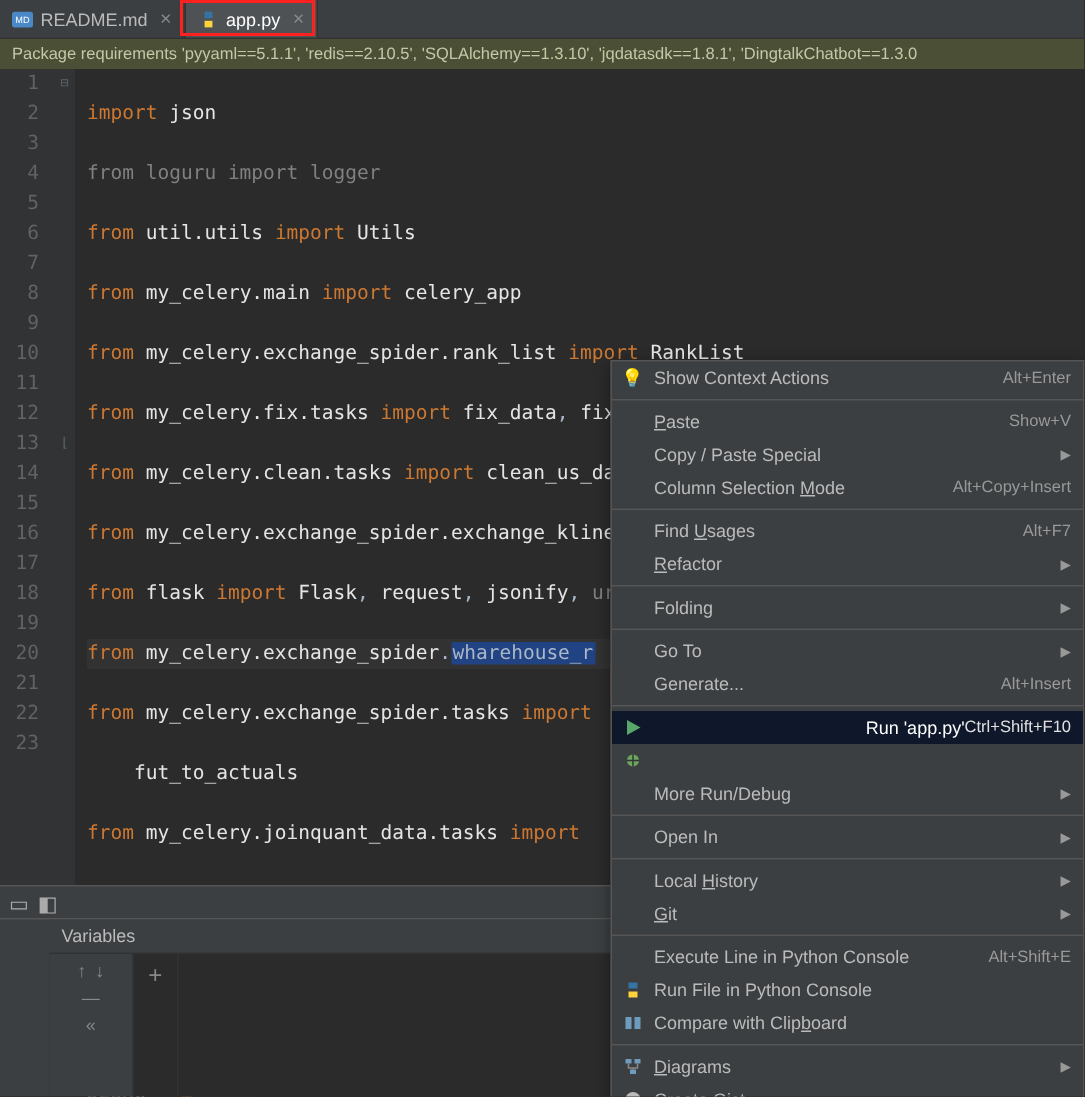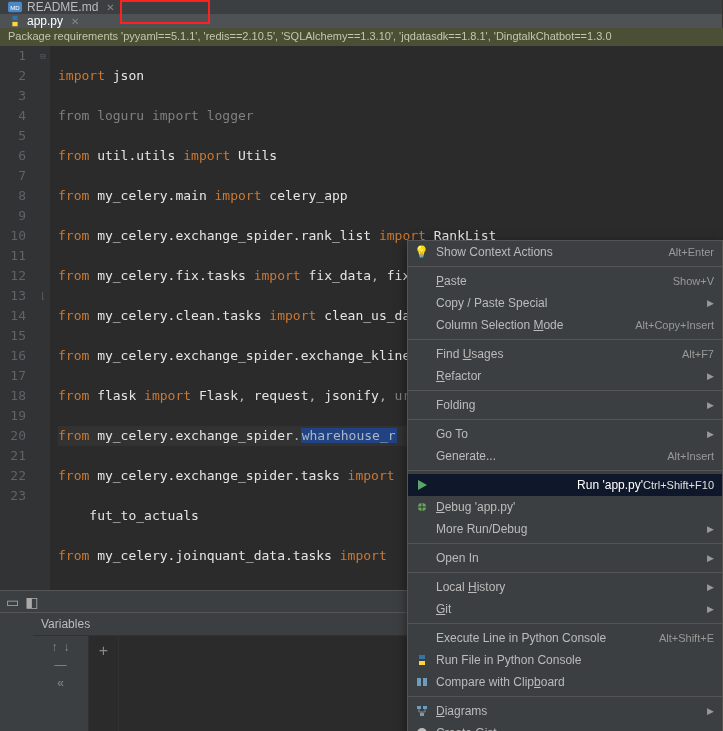--- a/index.html
+++ b/index.html
@@ -11,21 +11,20 @@
   width: 723px;
   height: 731px;
   overflow: hidden;
   position: relative;
 }
 .tabs {
   display: flex;
   background: #3c3f41;
   height: 26px;
   border-bottom: 1px solid #323232;
-  flex-direction: column;
 }
 .tab {
   display: flex;
   align-items: center;
   padding: 0 8px;
   gap: 5px;
   color: #bbbbbb;
   font-size: 12px;
   border-right: 1px solid #323232;
 }
@@ -385,21 +384,20 @@
     <span class="menu-label">Run 'app.py'</span>
     <span class="menu-shortcut">Ctrl+Shift+F10</span>
   </div>
   <div class="menu-item">
     <span class="menu-icon">
         <svg width="12" height="12" viewBox="0 0 12 12">
           <circle cx="6" cy="6" r="4" fill="#6ba65e"></circle>
           <path d="M2 6h8M6 2v8" stroke="#333" stroke-width="1"></path>
         </svg>
       </span>
-    <span class="menu-label"><u class="m">D</u>ebug 'app.py'</span>
   </div>
   <div class="menu-item">
     <span class="menu-icon"></span>
     <span class="menu-label">More Run/Debug</span>
     <span class="arrow">▶</span>
   </div>
   <div class="menu-sep"></div>
   <div class="menu-item">
     <span class="menu-icon"></span>
     <span class="menu-label">Open In</span>

